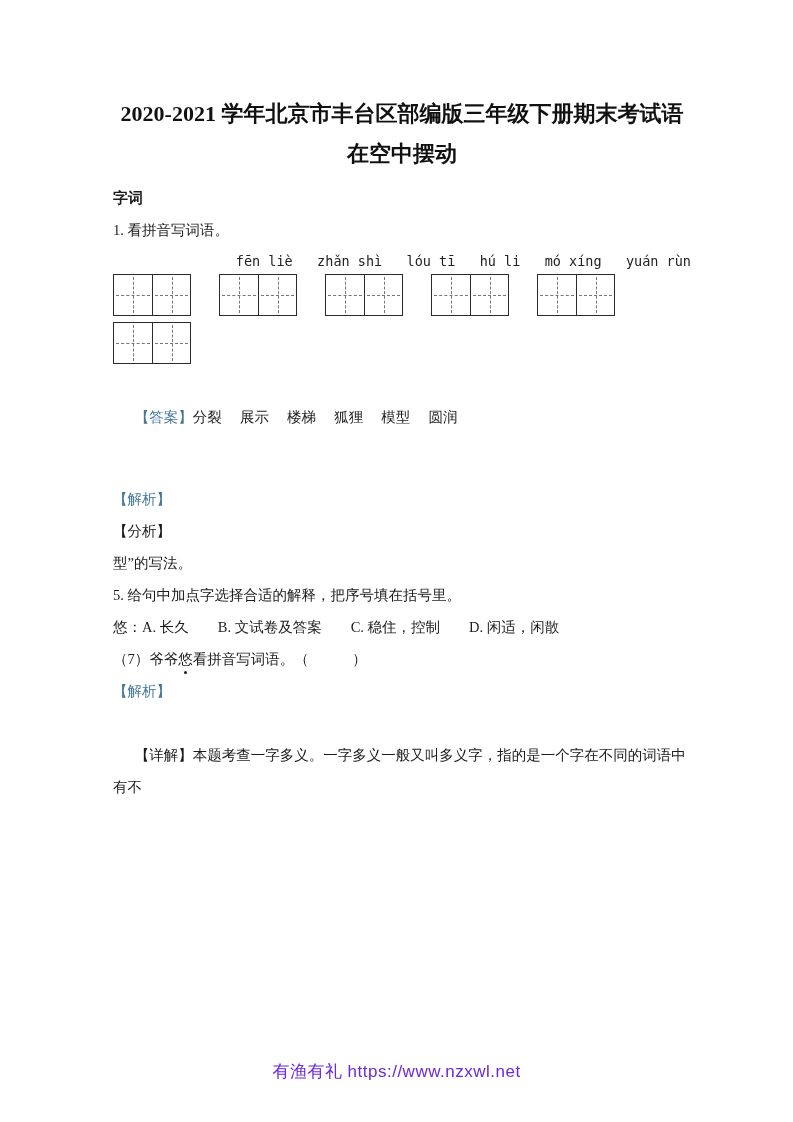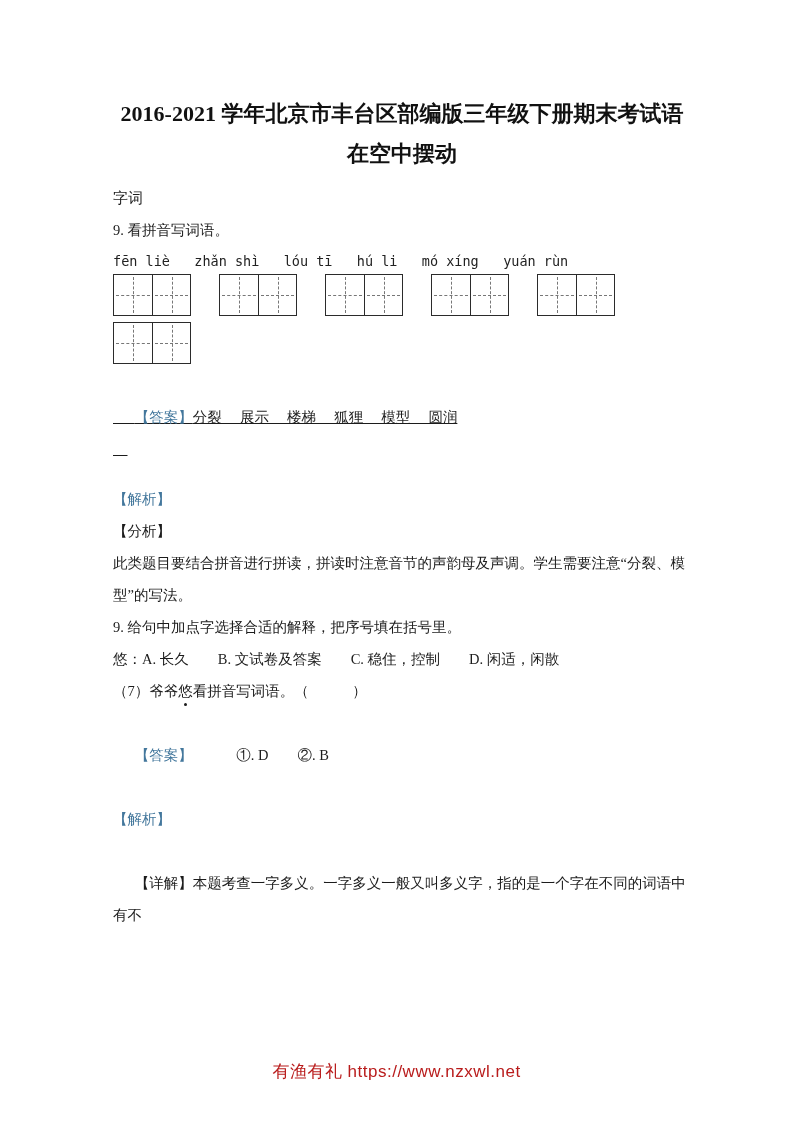--- a/index.html
+++ b/index.html
@@ -23,36 +23,37 @@
     margin: 94px 0 0 0;
     font-size: 22px;
     font-weight: bold;
     text-align: center;
     line-height: 40px;
     color: #111;
   }
   .section-heading {
     margin-top: 8px;
     font-size: 15px;
-    font-weight: normal;
+    font-weight: bold;
     line-height: 32px;
   }
   .line {
     font-size: 14.5px;
     line-height: 32px;
     white-space: pre-wrap;
     margin: 0;
   }
   .pinyin-row {
     margin-top: 4px;
     font-family: "DejaVu Sans Mono", monospace;
     font-size: 13.5px;
     line-height: 22px;
     white-space: pre;
     color: #222;
+    text-align: right;
   }
   .grid-row { margin-top: 2px; height: 43px; }
   .grid-row2 { margin-top: 5px; }
   .tzg {
     display: inline-flex;
     border: 1.5px solid #2b2b2b;
     margin-right: 28px;
     vertical-align: top;
   }
   .tzg-cell {
@@ -69,21 +70,21 @@
   }
   .tzg-cell::after {
     content: "";
     position: absolute;
     left: 2px; right: 2px; top: 50%;
     border-top: 1px dashed #777;
   }
   .blue { color: #43779c; }
   .bold { font-weight: normal; }
   .mt-gap { margin-top: 18px; }
-  .mt-ans { margin-top: 4px; text-decoration: underline; }
+  .mt-ans { margin-top: 4px; }
   .udot {
     display: inline-block;
     position: relative;
     line-height: normal;
   }
   .udot::after {
     content: "";
     position: absolute;
     left: 50%;
     bottom: -5px;
@@ -94,38 +95,38 @@
     background: #1c1c1c;
   }
   .footer {
     position: absolute;
     left: 0;
     right: 0;
     top: 1060px;
     text-align: center;
     font-family: "Liberation Sans", "DejaVu Sans", sans-serif;
     font-size: 17px;
-    color: #b91c1c;
+    color: #6d28d9;
     letter-spacing: 0.5px;
   }
 </style>
 </head>
 <body>
 
 <div class="page">
   <div class="content">
 
     <h1 class="title">
-      <span>2016-2021 学年北京市丰台区部编版三年级下册期末考试语</span><br>
+      <span>2020-2021 学年北京市丰台区部编版三年级下册期末考试语</span><br>
       <span>在空中摆动</span>
     </h1>
 
     <div class="section-heading">字词</div>
 
-    <div class="line">9. 看拼音写词语。</div>
+    <div class="line">1. 看拼音写词语。</div>
 
     <div class="pinyin-row">fēn liè   zhǎn shì   lóu tī   hú li   mó xíng   yuán rùn</div>
 
     <div class="grid-row">
       <div class="tzg">
           <div class="tzg-cell"></div>
           <div class="tzg-cell"></div>
         </div><div class="tzg">
           <div class="tzg-cell"></div>
           <div class="tzg-cell"></div>
@@ -146,30 +147,26 @@
           <div class="tzg-cell"></div>
         </div>
     </div>
 
     <div class="line mt-ans">
       <span class="blue">【答案】</span><span>分裂　 展示　 楼梯　 狐狸　 模型　 圆润</span>
     </div>
 
     <div class="line blue mt-gap">【解析】</div>
     <div class="line bold">【分析】</div>
-    <div class="line">此类题目要结合拼音进行拼读，拼读时注意音节的声韵母及声调。学生需要注意“分裂、模</div>
     <div class="line">型”的写法。</div>
 
-    <div class="line">9. 给句中加点字选择合适的解释，把序号填在括号里。</div>
+    <div class="line">5. 给句中加点字选择合适的解释，把序号填在括号里。</div>
     <div class="line">悠：A. 长久　　B. 文试卷及答案　　C. 稳住，控制　　D. 闲适，闲散</div>
     <div class="line"><span>（7）爷爷</span><span class="udot">悠</span><span>看拼音写词语。（　　　）</span></div>
 
-    <div class="line">
-      <span class="blue">【答案】</span><span>　　　①. D　　②. B</span>
-    </div>
     <div class="line blue">【解析】</div>
     <div class="line">
       <span class="bold">【详解】</span><span>本题考查一字多义。一字多义一般又叫多义字，指的是一个字在不同的词语中有不</span>
     </div>
 
   </div>
 
   <div class="footer">有渔有礼 https://www.nzxwl.net</div>
 </div>
 

